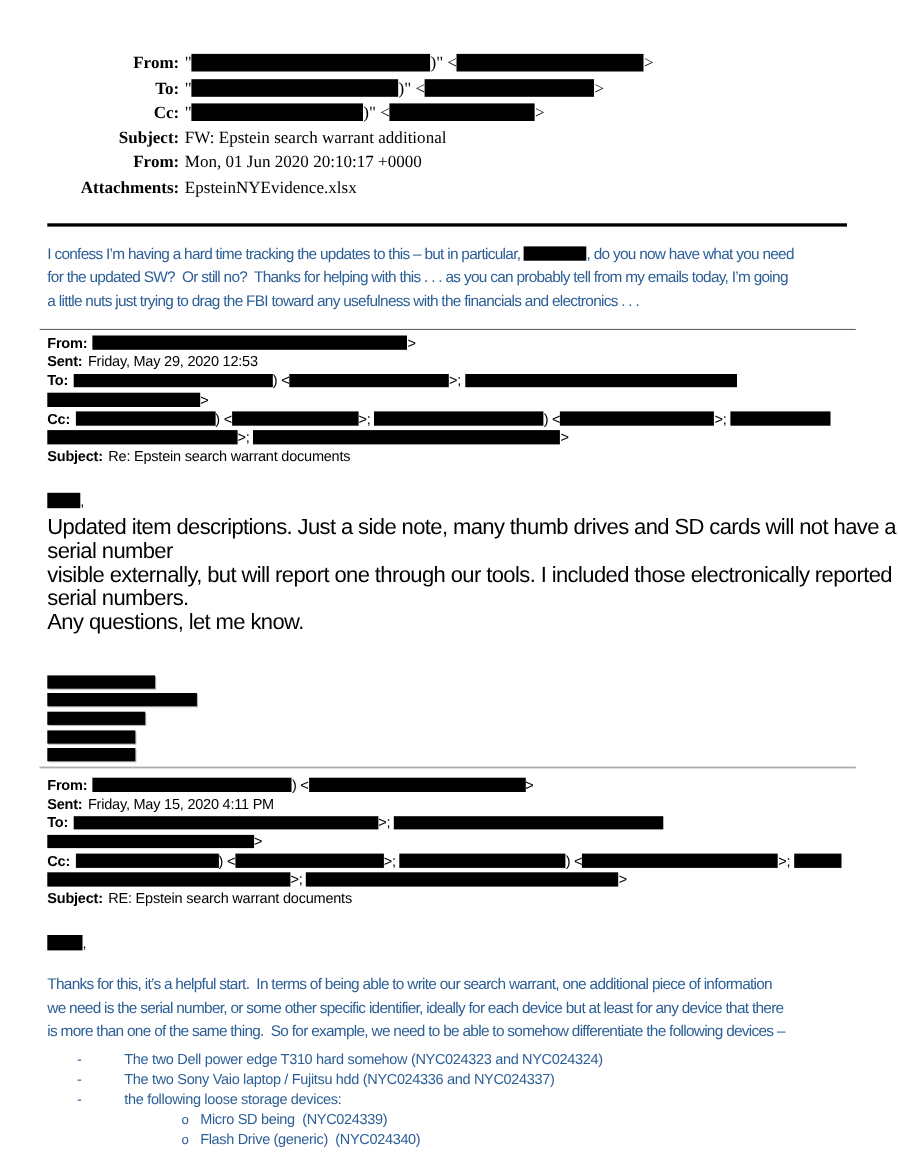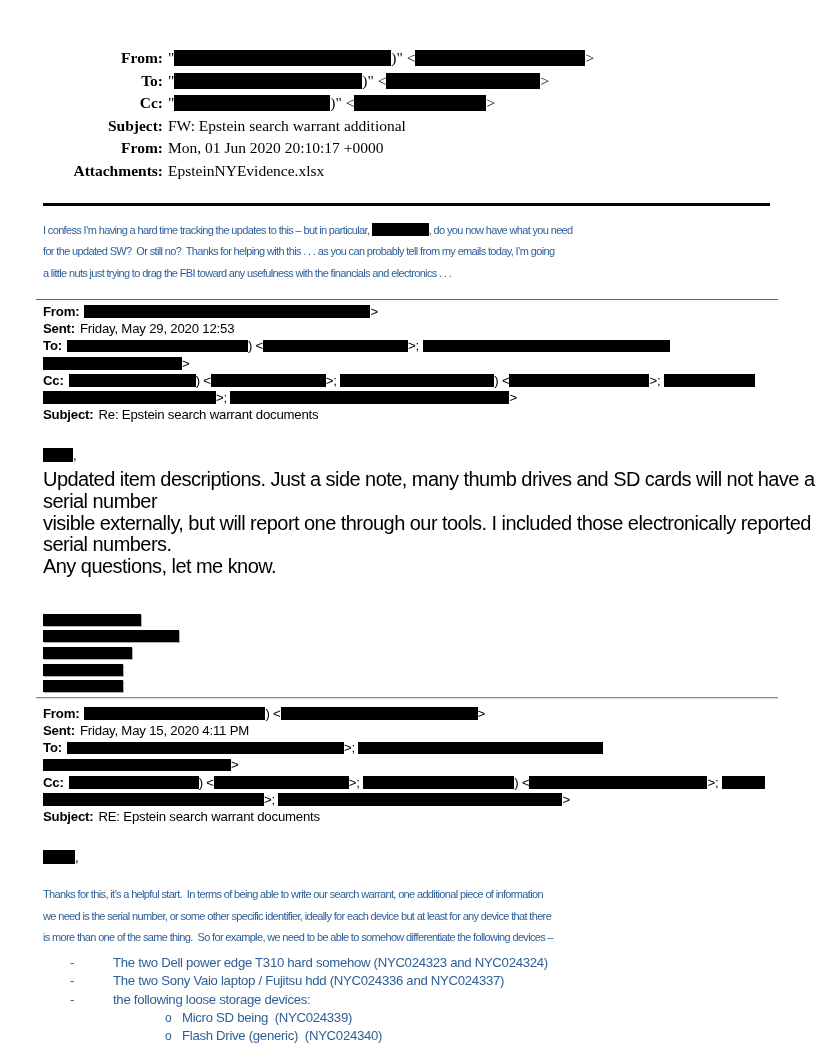--- a/index.html
+++ b/index.html
@@ -8,21 +8,21 @@
   .page{width:816px;height:1056px;padding:47px 0 0 43px}
   .redact{display:inline-block;background:#000;height:12.5px;vertical-align:-2px}
   .hrow{white-space:pre-wrap}
   
   .serif-hdr{font-family:"Liberation Serif",serif;font-size:15.5px;line-height:22.6px}
   .serif-hdr .hlabel{display:inline-block;width:120px;text-align:right;font-weight:700;margin-right:5px}
   .serif-hdr .redact{height:16px;vertical-align:-3px}
   .thick-rule{width:727px;height:3.5px;background:#000;margin-top:20px}
   .para{white-space:pre-wrap}
   .blue{color:#2d5f97}
-  .body-sm{font-size:11px;letter-spacing:-0.65px;line-height:21.3px}
+  .body-sm{font-size:14px;letter-spacing:-0.65px;line-height:21.3px}
   .para1{margin-top:14px}
   hr.thin{border:0;border-top:1px solid #636363;width:742px;margin:15px 0 0 -7px}
   hr.thin2{border-top:1px solid #8c8c8c;border-bottom:1px solid #dcdcdc;height:2px;margin-top:3px}
   .sans-hdr{font-size:13.2px;line-height:17.2px;letter-spacing:-0.2px;margin-top:3px}
   .sans-hdr .hlabel{font-weight:700;margin-right:5px}
   .salute{margin-top:24px;line-height:17px;font-size:13.2px;white-space:pre-wrap}
   .salute .redact{height:14px;vertical-align:-2px}
   .para2{font-size:20px;letter-spacing:-0.55px;line-height:21.7px;margin-top:5px}
   .sig{margin-top:36px}
   .sig .redact{display:block;height:12px;margin-bottom:4.6px;box-shadow:1px 1px 0 #b0b0b0}

